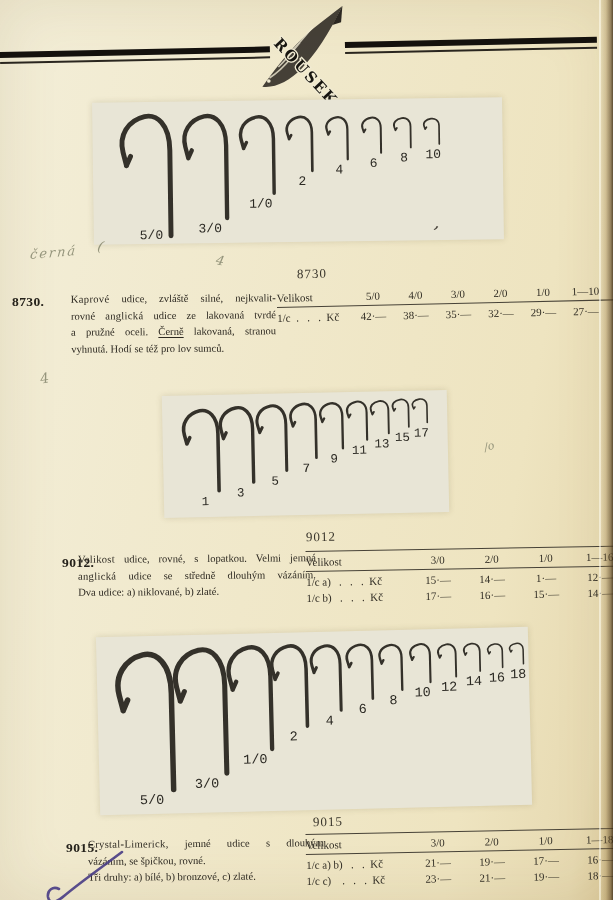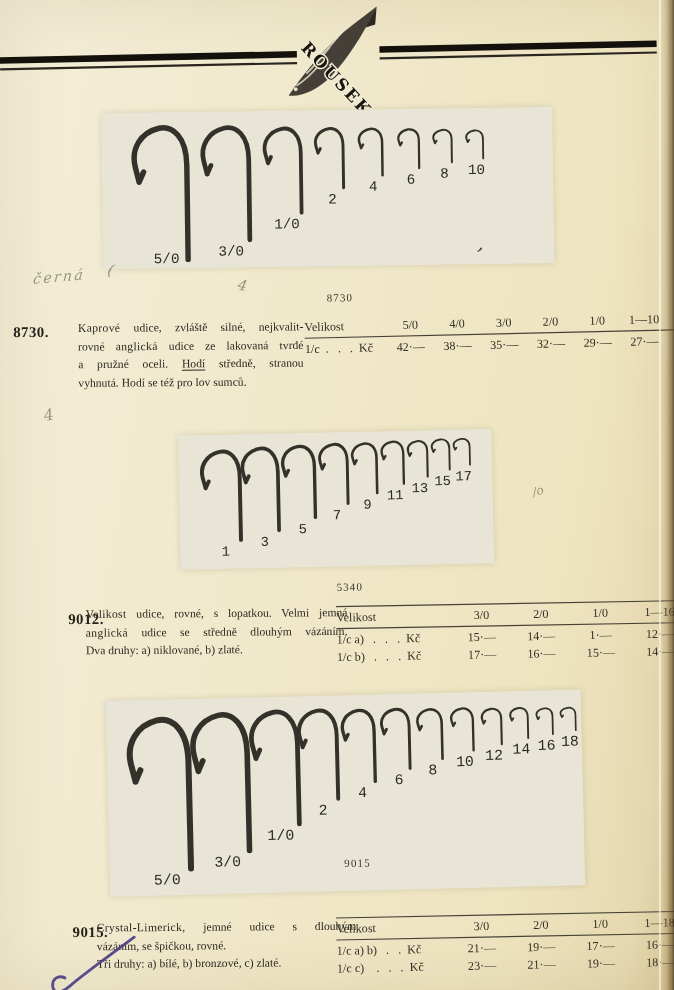--- a/index.html
+++ b/index.html
@@ -10,21 +10,21 @@
     font-family:"Liberation Serif","DejaVu Serif",serif;color:#2e2a22;
   }
   
   .rule-seg{position:absolute;transform:rotate(-1.2deg);transform-origin:left center;}
   .rule-thick{height:6px;background:#14110d;}
   .rule-thin{height:2px;background:#2a261f;margin-top:4px;}
   
   .panel{position:absolute;background:#e8e5d6;box-shadow:0 0 6px rgba(90,80,40,.18);}
   .hook-label{font-family:"Liberation Mono","DejaVu Sans Mono",monospace;fill:#2c2a24;}
   
-  .caption{position:absolute;font-size:10px;letter-spacing:1px;color:#3a362c;transform:rotate(-1deg);}
+  .caption{position:absolute;font-size:13px;letter-spacing:1px;color:#3a362c;transform:rotate(-1deg);}
   
   .prodnum{position:absolute;font-weight:700;font-size:13.5px;letter-spacing:.4px;color:#25221b;}
   .desc{position:absolute;font-size:10.6px;line-height:16.6px;color:#2c2820;}
   .desc .jline{text-align:justify;text-align-last:justify;white-space:nowrap;}
   .desc b{font-weight:400;letter-spacing:.3px;}
   .desc u{text-underline-offset:2px;}
   
   .ptable{position:absolute;font-size:11px;color:#332f26;transform-origin:left center;}
   .trow{display:flex;height:16px;line-height:16px;align-items:baseline;}
   .thead{border-bottom:1.4px solid #474237;padding-bottom:1px;}
@@ -94,21 +94,21 @@
   <span class="hw pencil" style="left:40px;top:370px;font-size:14px;transform:rotate(-10deg);">4</span>
   <span class="hw ink" style="left:432px;top:222px;font-size:18px;transform:rotate(14deg);">’</span>
   <span class="hw pencil" style="left:484px;top:440px;font-size:11px;transform:rotate(-16deg);">/o</span>
 
   <div class="caption" style="left:297px;top:266px;">8730</div>
 
   <span class="prodnum" style="left:12px;top:294px;">8730.</span>
   <div class="desc" style="left:71px;top:291px;width:205px;transform:rotate(-0.4deg);">
     <div class="jline"><b>Kaprové</b><span> udice, zvláště silné, nejkvalit-</span></div>
     <div class="jline"><span>rovné </span><b>anglická</b><span> udice ze lakovaná tvrdé</span></div>
-    <div class="jline"><span>a pružné oceli. </span><u>Hodí</u><span> středně, stranou</span></div>
+    <div class="jline"><span>a pružné oceli. </span><u>Černě</u><span> lakovaná, stranou</span></div>
     <div><span>vyhnutá. Hodí se též pro lov sumců.</span></div>
   </div>
 
   <div class="ptable t1" style="left:277px;top:290px;width:338px;transform:rotate(-1.3deg);">
     <div class="trow thead">
       <span class="tlabel">Velikost</span>
       <span class="tcol">5/0</span>
       <span class="tcol">4/0</span>
       <span class="tcol">3/0</span>
       <span class="tcol">2/0</span>
@@ -142,27 +142,27 @@
         <text x="196.409" y="62" text-anchor="middle" font-size="12.5" class="hook-label">11</text>
         <path d="M19.2368,33 L19.2368,9.9 C19.2368,2.64 14.4276,0 10.0556,0.66 C3.9347999999999996,1.6500000000000001 0.4372,5.61 1.9673999999999998,10.23 L3.1696999999999997,13.86 M3.1696999999999997,13.86 L4.6998999999999995,11.385" transform="translate(207,9)" fill="none" stroke="#34312a" stroke-width="1.9220000000000002" stroke-linecap="round"></path>
         <text x="219.023" y="56" text-anchor="middle" font-size="12.5" class="hook-label">13</text>
         <path d="M17.3888,28 L17.3888,8.4 C17.3888,2.24 13.041599999999999,0 9.089599999999999,0.56 C3.5567999999999995,1.4000000000000001 0.3952,4.760000000000001 1.7783999999999998,8.68 L2.8651999999999993,11.76 M2.8651999999999993,11.76 L4.248399999999999,9.66" transform="translate(229,8)" fill="none" stroke="#34312a" stroke-width="1.7520000000000002" stroke-linecap="round"></path>
         <text x="239.868" y="50" text-anchor="middle" font-size="12.5" class="hook-label">15</text>
         <path d="M15.9104,24 L15.9104,7.199999999999999 C15.9104,1.92 11.9328,0 8.316799999999999,0.48 C3.2543999999999995,1.2000000000000002 0.3616,4.08 1.6271999999999998,7.4399999999999995 L2.6215999999999995,10.08 M2.6215999999999995,10.08 L3.8871999999999995,8.28" transform="translate(249,8)" fill="none" stroke="#34312a" stroke-width="1.616" stroke-linecap="round"></path>
         <text x="258.944" y="46" text-anchor="middle" font-size="12.5" class="hook-label">17</text>
       </svg>
   </div>
 
-  <div class="caption" style="left:306px;top:529px;">5340</div>
+  <div class="caption" style="left:306px;top:529px;">9012</div>
 
   <span class="prodnum" style="left:62px;top:555px;">9012.</span>
   <div class="desc" style="left:78px;top:551px;width:238px;transform:rotate(-0.4deg);">
     <div class="jline"><b>Velikost</b><span> udice, rovné, s lopatkou. Velmi jemná</span></div>
     <div class="jline"><b>anglická</b><span> udice se středně dlouhým vázáním.</span></div>
-    <div><span>Dva druhy: a) niklované, b) zlaté.</span></div>
+    <div><span>Dva udice: a) niklované, b) zlaté.</span></div>
   </div>
 
   <div class="ptable t2" style="left:306px;top:551px;width:322px;transform:rotate(-1deg);">
     <div class="trow thead ruled-top">
       <span class="tlabel">Velikost</span>
       <span class="tcol">3/0</span>
       <span class="tcol">2/0</span>
       <span class="tcol">1/0</span>
       <span class="tcol">1—16</span>
     </div>
@@ -204,21 +204,21 @@
         <text x="352.023" y="62" text-anchor="middle" font-size="13.5" class="hook-label">12</text>
         <path d="M17.3888,28 L17.3888,8.4 C17.3888,2.24 13.041599999999999,0 9.089599999999999,0.56 C3.5567999999999995,1.4000000000000001 0.3952,4.760000000000001 1.7783999999999998,8.68 L2.8651999999999993,11.76 M2.8651999999999993,11.76 L4.248399999999999,9.66" transform="translate(366,15)" fill="none" stroke="#34312a" stroke-width="1.7520000000000002" stroke-linecap="round"></path>
         <text x="376.868" y="57" text-anchor="middle" font-size="13.5" class="hook-label">14</text>
         <path d="M15.9104,24 L15.9104,7.199999999999999 C15.9104,1.92 11.9328,0 8.316799999999999,0.48 C3.2543999999999995,1.2000000000000002 0.3616,4.08 1.6271999999999998,7.4399999999999995 L2.6215999999999995,10.08 M2.6215999999999995,10.08 L3.8871999999999995,8.28" transform="translate(390,16)" fill="none" stroke="#34312a" stroke-width="1.616" stroke-linecap="round"></path>
         <text x="399.944" y="54" text-anchor="middle" font-size="13.5" class="hook-label">16</text>
         <path d="M14.8016,21 L14.8016,6.3 C14.8016,1.68 11.1012,0 7.7372000000000005,0.42 C3.0276,1.05 0.33640000000000003,3.5700000000000003 1.5138,6.51 L2.4389,8.82 M2.4389,8.82 L3.6163,7.244999999999999" transform="translate(412,16)" fill="none" stroke="#34312a" stroke-width="1.5140000000000002" stroke-linecap="round"></path>
         <text x="421.251" y="51" text-anchor="middle" font-size="13.5" class="hook-label">18</text>
       </svg>
   </div>
 
-  <div class="caption" style="left:313px;top:780px;">9015</div>
+  <div class="caption" style="left:313px;top:814px;">9015</div>
 
   <span class="prodnum" style="left:66px;top:840px;">9015.</span>
   <div class="desc" style="left:88px;top:836px;width:236px;transform:rotate(-0.4deg);">
     <div class="jline"><b>Crystal-Limerick,</b><span> jemné udice s dlouhým</span></div>
     <div><span>vázáním, se špičkou, rovné.</span></div>
     <div><span>Tři druhy: a) bílé, b) bronzové, c) zlaté.</span></div>
   </div>
 
   <svg width="112" height="64" style="position:absolute;left:18px;top:840px;">
     <path d="M104,12 C84,27 60,44 46,56 C40,61 32,66 30,57 C29,50 35,46 41,49" stroke="#4b3f86" stroke-width="2.6" fill="none" stroke-linecap="round" opacity="0.92"></path>

